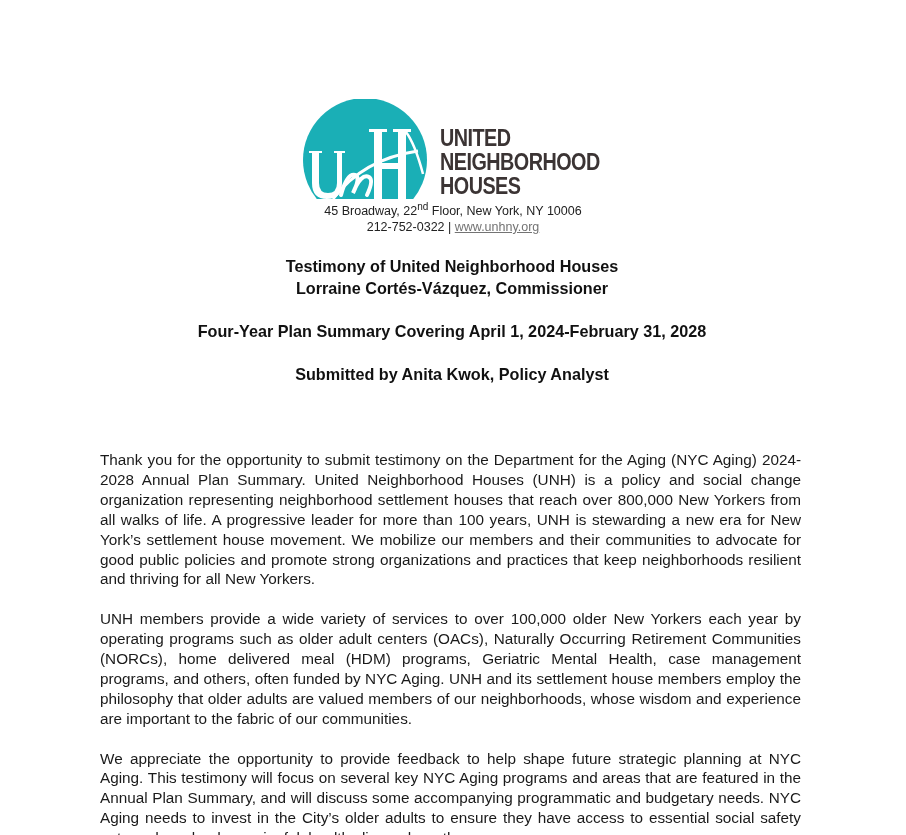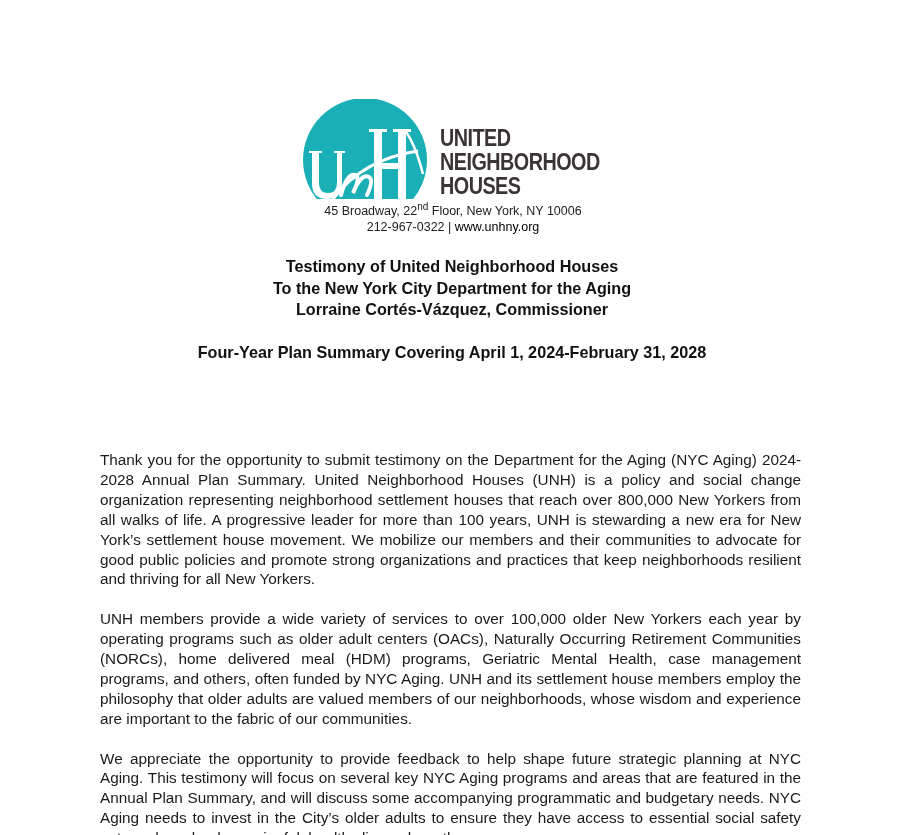--- a/index.html
+++ b/index.html
@@ -59,21 +59,22 @@
       font-size: 12.5px;
       line-height: 16px;
       color: #222;
     }
     .address sup {
       font-size: 10px;
       vertical-align: 5px;
       line-height: 0;
     }
     .address a {
-      color: #000000;
+      color: #737373;
+      text-decoration: underline;
     }
     .title-block {
       position: absolute;
       left: 0;
       width: 904px;
       top: 256px;
       text-align: center;
       font-weight: bold;
       font-size: 16.2px;
       line-height: 21.6px;
@@ -125,30 +126,30 @@
     </svg>
     <div class="wordmark">
       <div>UNITED</div>
       <div>NEIGHBORHOOD</div>
       <div>HOUSES</div>
     </div>
   </div>
 
   <div class="address">
     <div><span>45 Broadway, 22</span><sup>nd</sup><span> Floor, New York, NY 10006</span></div>
-    <div><span>212-967-0322</span><span> | </span><a>www.unhny.org</a></div>
+    <div><span>212-752-0322</span><span> | </span><a>www.unhny.org</a></div>
   </div>
 
   <div class="title-block">
     <div>Testimony of United Neighborhood Houses</div>
-    <div>To the New York City Department for the Aging</div>
     <div>Lorraine Cortés-Vázquez, Commissioner</div>
     <div class="gap"></div>
     <div>Four-Year Plan Summary Covering April 1, 2024-February 31, 2028</div>
     <div class="gap"></div>
+    <div>Submitted by Anita Kwok, Policy Analyst</div>
   </div>
 
   <div class="body-text">
     <p>Thank you for the opportunity to submit testimony on the Department for the Aging (NYC Aging) 2024-2028 Annual Plan Summary. United Neighborhood Houses (UNH) is a policy and social change organization representing neighborhood settlement houses that reach over 800,000 New Yorkers from all walks of life. A progressive leader for more than 100 years, UNH is stewarding a new era for New York’s settlement house movement. We mobilize our members and their communities to advocate for good public policies and promote strong organizations and practices that keep neighborhoods resilient and thriving for all New Yorkers.</p>
     <p>UNH members provide a wide variety of services to over 100,000 older New Yorkers each year by operating programs such as older adult centers (OACs), Naturally Occurring Retirement Communities (NORCs), home delivered meal (HDM) programs, Geriatric Mental Health, case management programs, and others, often funded by NYC Aging. UNH and its settlement house members employ the philosophy that older adults are valued members of our neighborhoods, whose wisdom and experience are important to the fabric of our communities.</p>
     <p>We appreciate the opportunity to provide feedback to help shape future strategic planning at NYC Aging. This testimony will focus on several key NYC Aging programs and areas that are featured in the Annual Plan Summary, and will discuss some accompanying programmatic and budgetary needs. NYC Aging needs to invest in the City’s older adults to ensure they have access to essential social safety nets and can lead meaningful, healthy lives where they can age</p>
   </div>
 
 </div>
 

